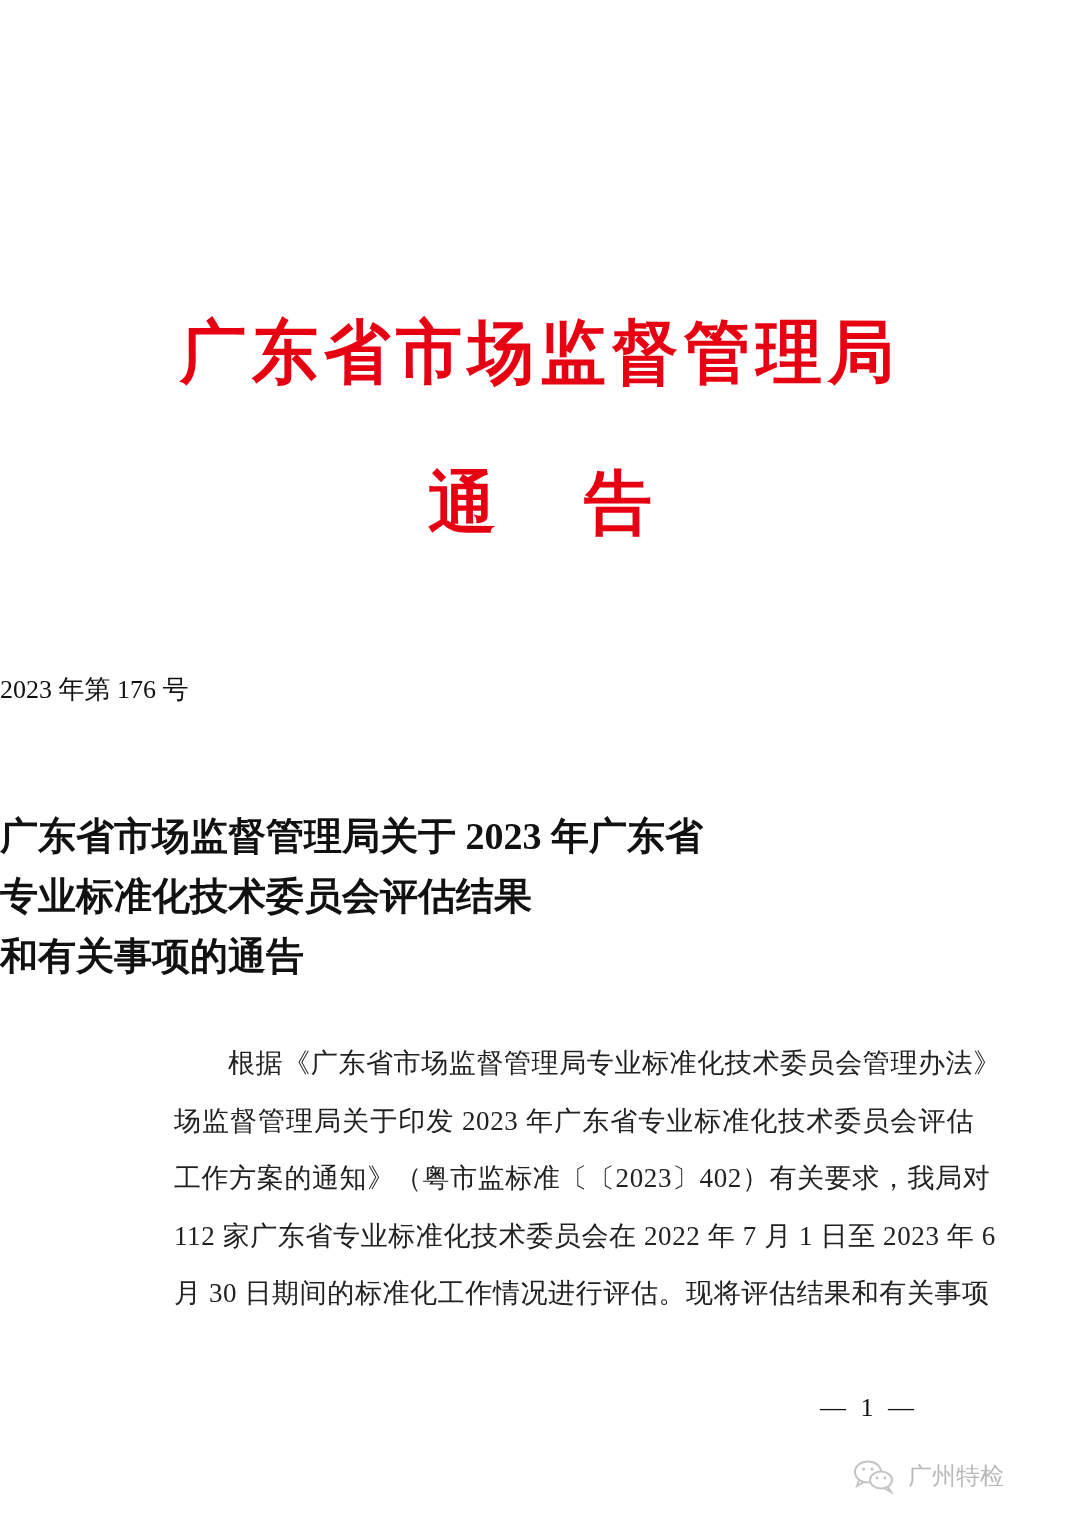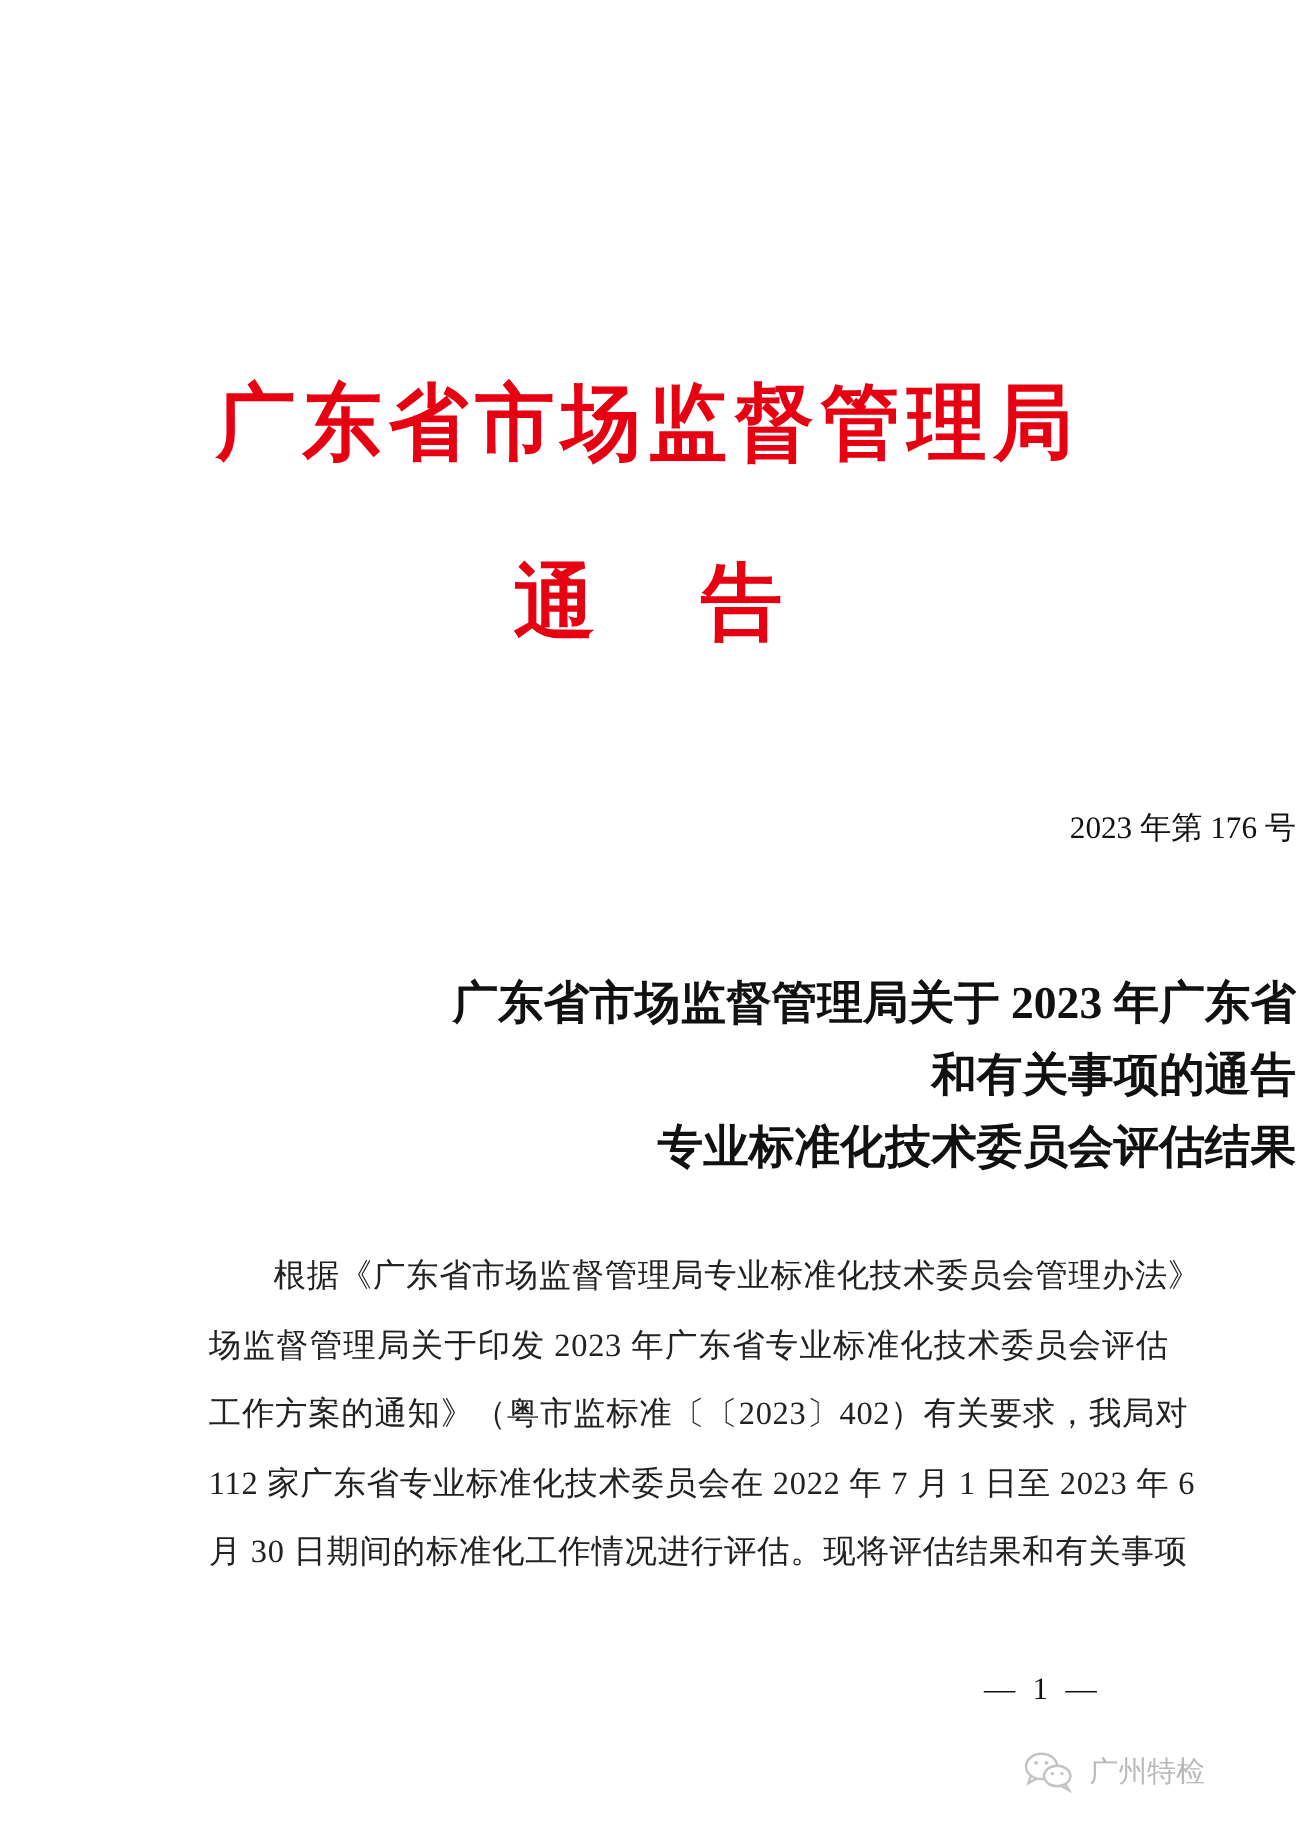--- a/index.html
+++ b/index.html
@@ -50,32 +50,32 @@
     }
     .notice-title .gap {
       display: inline-block;
       width: 88px;
     }
     .doc-number {
       position: absolute;
       left: 0;
       top: 672px;
       width: 1080px;
-      text-align: right;
+      text-align: left;
       font-family: "Liberation Serif", "DejaVu Serif", serif;
       font-size: 26px;
       line-height: 36px;
       color: #111;
     }
     .doc-subject {
       position: absolute;
       left: 0;
       top: 806px;
       width: 1080px;
-      text-align: right;
+      text-align: left;
       font-family: "Liberation Serif", "DejaVu Serif", serif;
       font-weight: bold;
       font-size: 38px;
       line-height: 60px;
       color: #111;
     }
     .doc-subject div {
       white-space: nowrap;
     }
     .doc-body {
@@ -133,22 +133,22 @@
   <div class="agency-header">广东省市场监督管理局</div>
 
   <div class="notice-title">
     <span>通</span><span class="gap"></span><span>告</span>
   </div>
 
   <div class="doc-number">2023 年第 176 号</div>
 
   <div class="doc-subject">
     <div>广东省市场监督管理局关于 2023 年广东省</div>
+    <div>专业标准化技术委员会评估结果</div>
     <div>和有关事项的通告</div>
-    <div>专业标准化技术委员会评估结果</div>
   </div>
 
   <div class="doc-body">
     <div class="line first">根据《广东省市场监督管理局专业标准化技术委员会管理办法》</div>
     <div class="line">场监督管理局关于印发 2023 年广东省专业标准化技术委员会评估</div>
     <div class="line">工作方案的通知》（粤市监标准〔〔2023〕402）有关要求，我局对</div>
     <div class="line">112 家广东省专业标准化技术委员会在 2022 年 7 月 1 日至 2023 年 6</div>
     <div class="line">月 30 日期间的标准化工作情况进行评估。现将评估结果和有关事项</div>
   </div>
 

